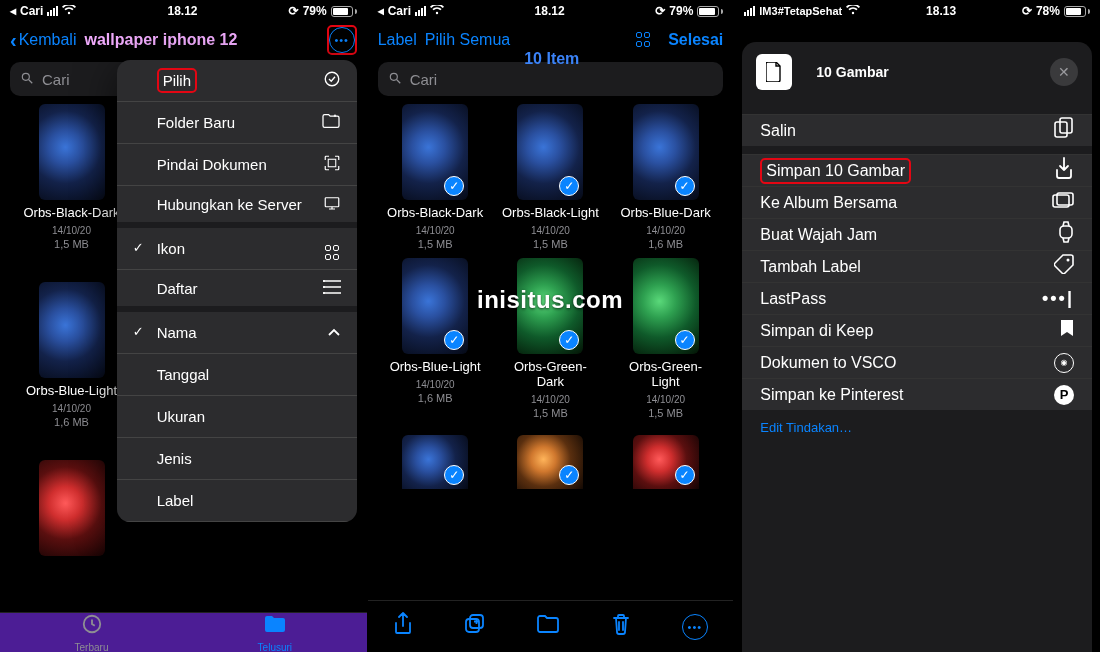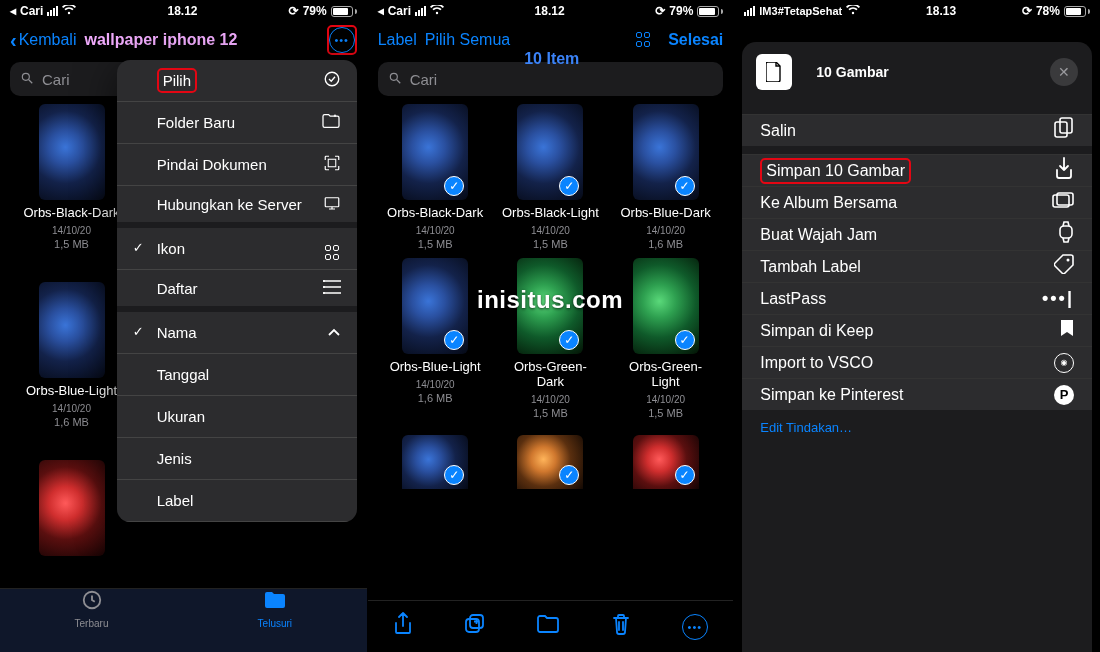--- a/index.html
+++ b/index.html
@@ -53,21 +53,21 @@
 
   
   .menu { position: absolute; top: 60px; right: 10px; width: 240px; background: #2c2c2e; border-radius: 13px; overflow: hidden; box-shadow: 0 10px 40px rgba(0,0,0,0.6); }
   .menu .menu-row { display:flex; align-items:center; justify-content:space-between; height:42px; padding:0 16px; font-size:15px; color:#fff; border-bottom:0.5px solid #444; }
   .menu .menu-row.last-sep { border-bottom: 6px solid #1c1c1e; }
   .menu .menu-row .left { display:flex; gap:10px; }
   .menu .menu-row .chk { width:14px; color:#fff; font-size:13px; }
   .menu .menu-row .icon { color:#fff; font-size:15px; }
 
   
-  .tabbar { position:absolute; bottom:0; left:0; right:0; height:64px; background:#0f172a; display:flex; justify-content:space-around; border-top:0.5px solid #222; }
+  .tabbar { position:absolute; bottom:0; left:0; right:0; height:40px; background:#4c1d95; display:flex; align-items:center; justify-content:space-around; border-top:0.5px solid #222; }
   .tabbar .tab { display:flex; flex-direction:column; align-items:center; gap:2px; font-size:10px; color:#8e8e93; }
   .tabbar .tab.active { color:#0a84ff; }
   .tabbar .tab .ticon { font-size:20px; }
 
   
   .toolbar2 { position:absolute; bottom:0; left:0; right:0; height:52px; background:#000; display:flex; align-items:center; justify-content:space-around; color:#0a84ff; font-size:22px; border-top:0.5px solid #222; }
 
   
   .sheet { position:absolute; top:42px; left:8px; right:8px; bottom:0; background:#1c1c1e; border-radius:14px 14px 0 0; overflow:hidden; }
   .sheet-header { display:flex; align-items:center; gap:24px; padding:12px 14px; }
@@ -515,21 +515,21 @@
             <span>LastPass</span>
             <span class="sicon"><span class="lastpass-dots">•••|</span></span>
           </div>
           <div class="sheet-item">
             <span>Simpan di Keep</span>
             <span class="sicon"><svg width="14" height="18" viewBox="0 0 14 18">
                 <path d="M1 1h12v16l-6-4-6 4V1z" fill="#fff"></path>
               </svg></span>
           </div>
           <div class="sheet-item">
-            <span>Import to VSCO</span>
+            <span>Dokumen to VSCO</span>
             <span class="sicon">
               <span class="vsco">◉</span>
             </span>
           </div>
           <div class="sheet-item">
             <span>Simpan ke Pinterest</span>
             <span class="sicon">
               <span class="pin">P</span>
             </span>
           </div>

